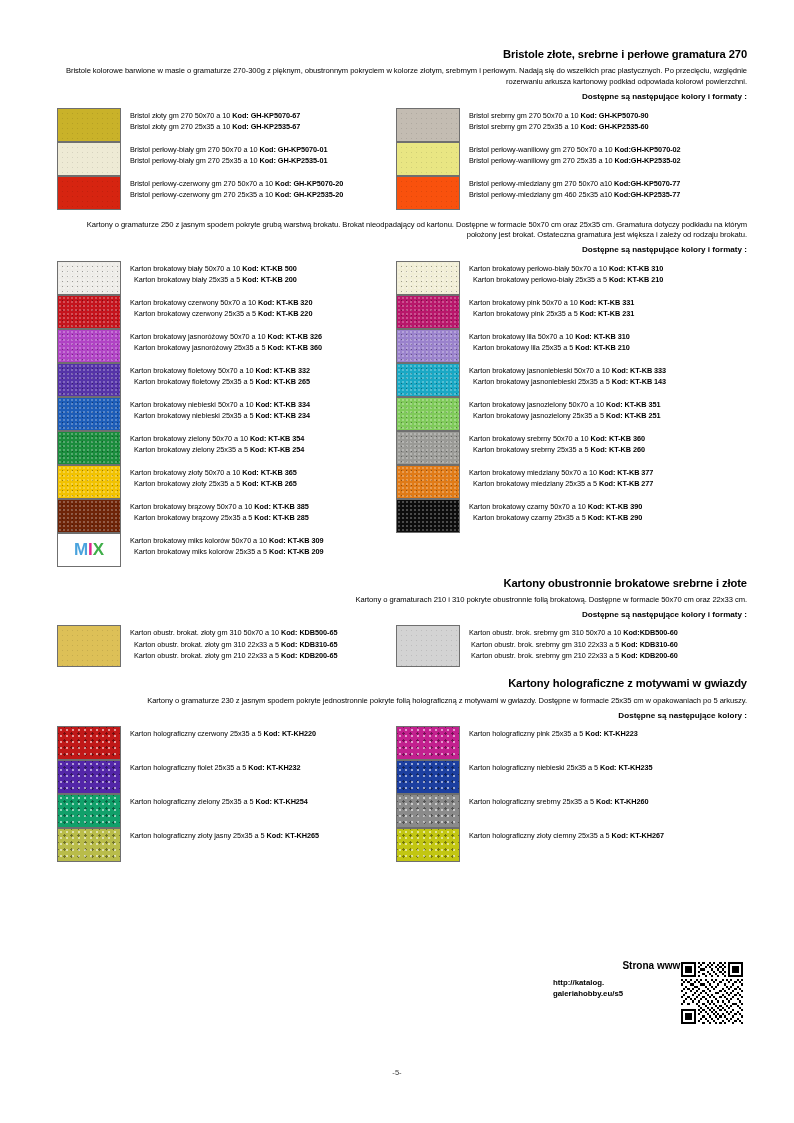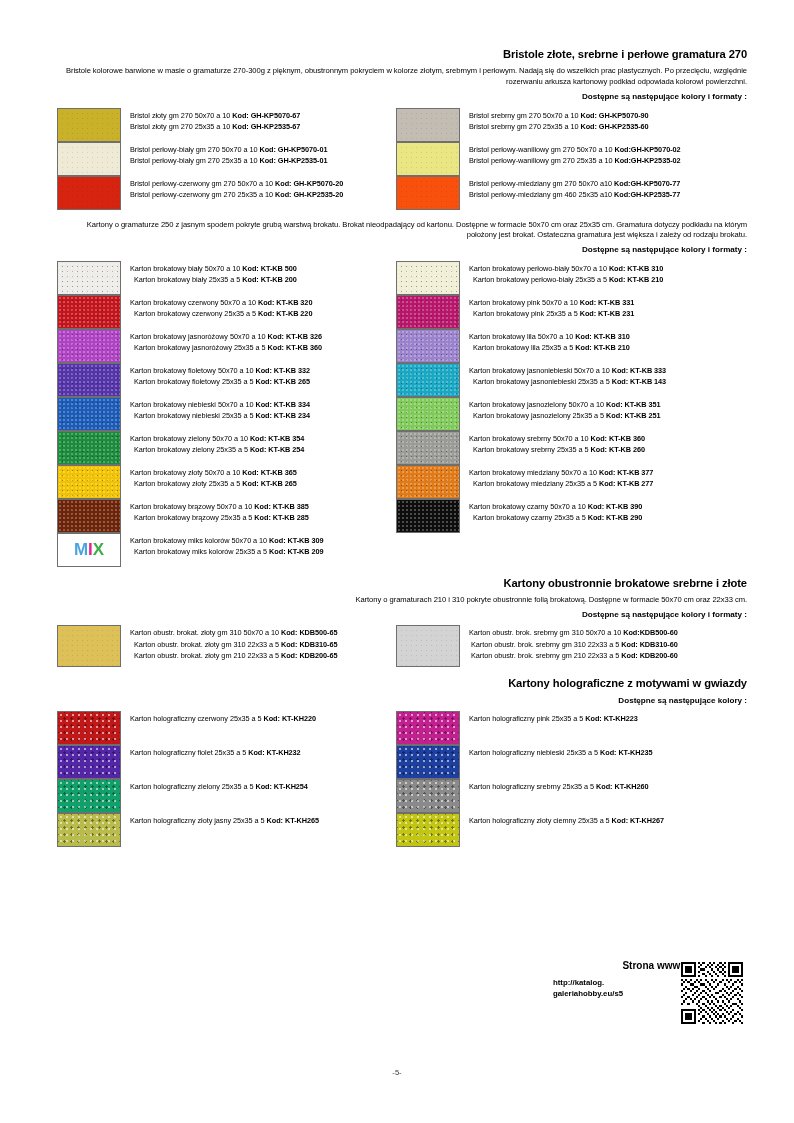--- a/index.html
+++ b/index.html
@@ -387,20 +387,21 @@
                   <div><span>Karton obustr. brok. srebrny  gm 310 50x70 a 10 </span><b>Kod:KDB500-60</b></div>
                   <div><span>Karton obustr. brok. srebrny  gm 310 22x33 a 5 </span><b>Kod: KDB310-60</b></div>
                   <div><span>Karton obustr. brok. srebrny  gm 210 22x33 a 5 </span><b>Kod: KDB200-60</b></div>
                 </div>
               </div>
             </div>
           </div>
         </div>
         <div class="section">
           <h2 class="section-title">Kartony holograficzne z motywami w gwiazdy</h2>
+          <p class="section-desc">Kartony o gramaturze 230 z jasnym spodem pokryte jednostronnie pokryte folią holograficzną z motywami w gwiazdy. Dostępne w formacie 25x35 cm w opakowaniach po 5 arkuszy.</p>
           <p class="avail-line">Dostępne są następujące kolory :</p>
           <div class="rows">
             <div class="row">
               <div class="cell">
                 <div class="swatch holo" style="background-color: rgb(192, 24, 24);"></div>
                 <div class="lines">
                   <div><span>Karton holograficzny czerwony 25x35 a 5 </span><b>Kod: KT-KH220</b></div>
                 </div>
               </div>
               <div class="cell">

